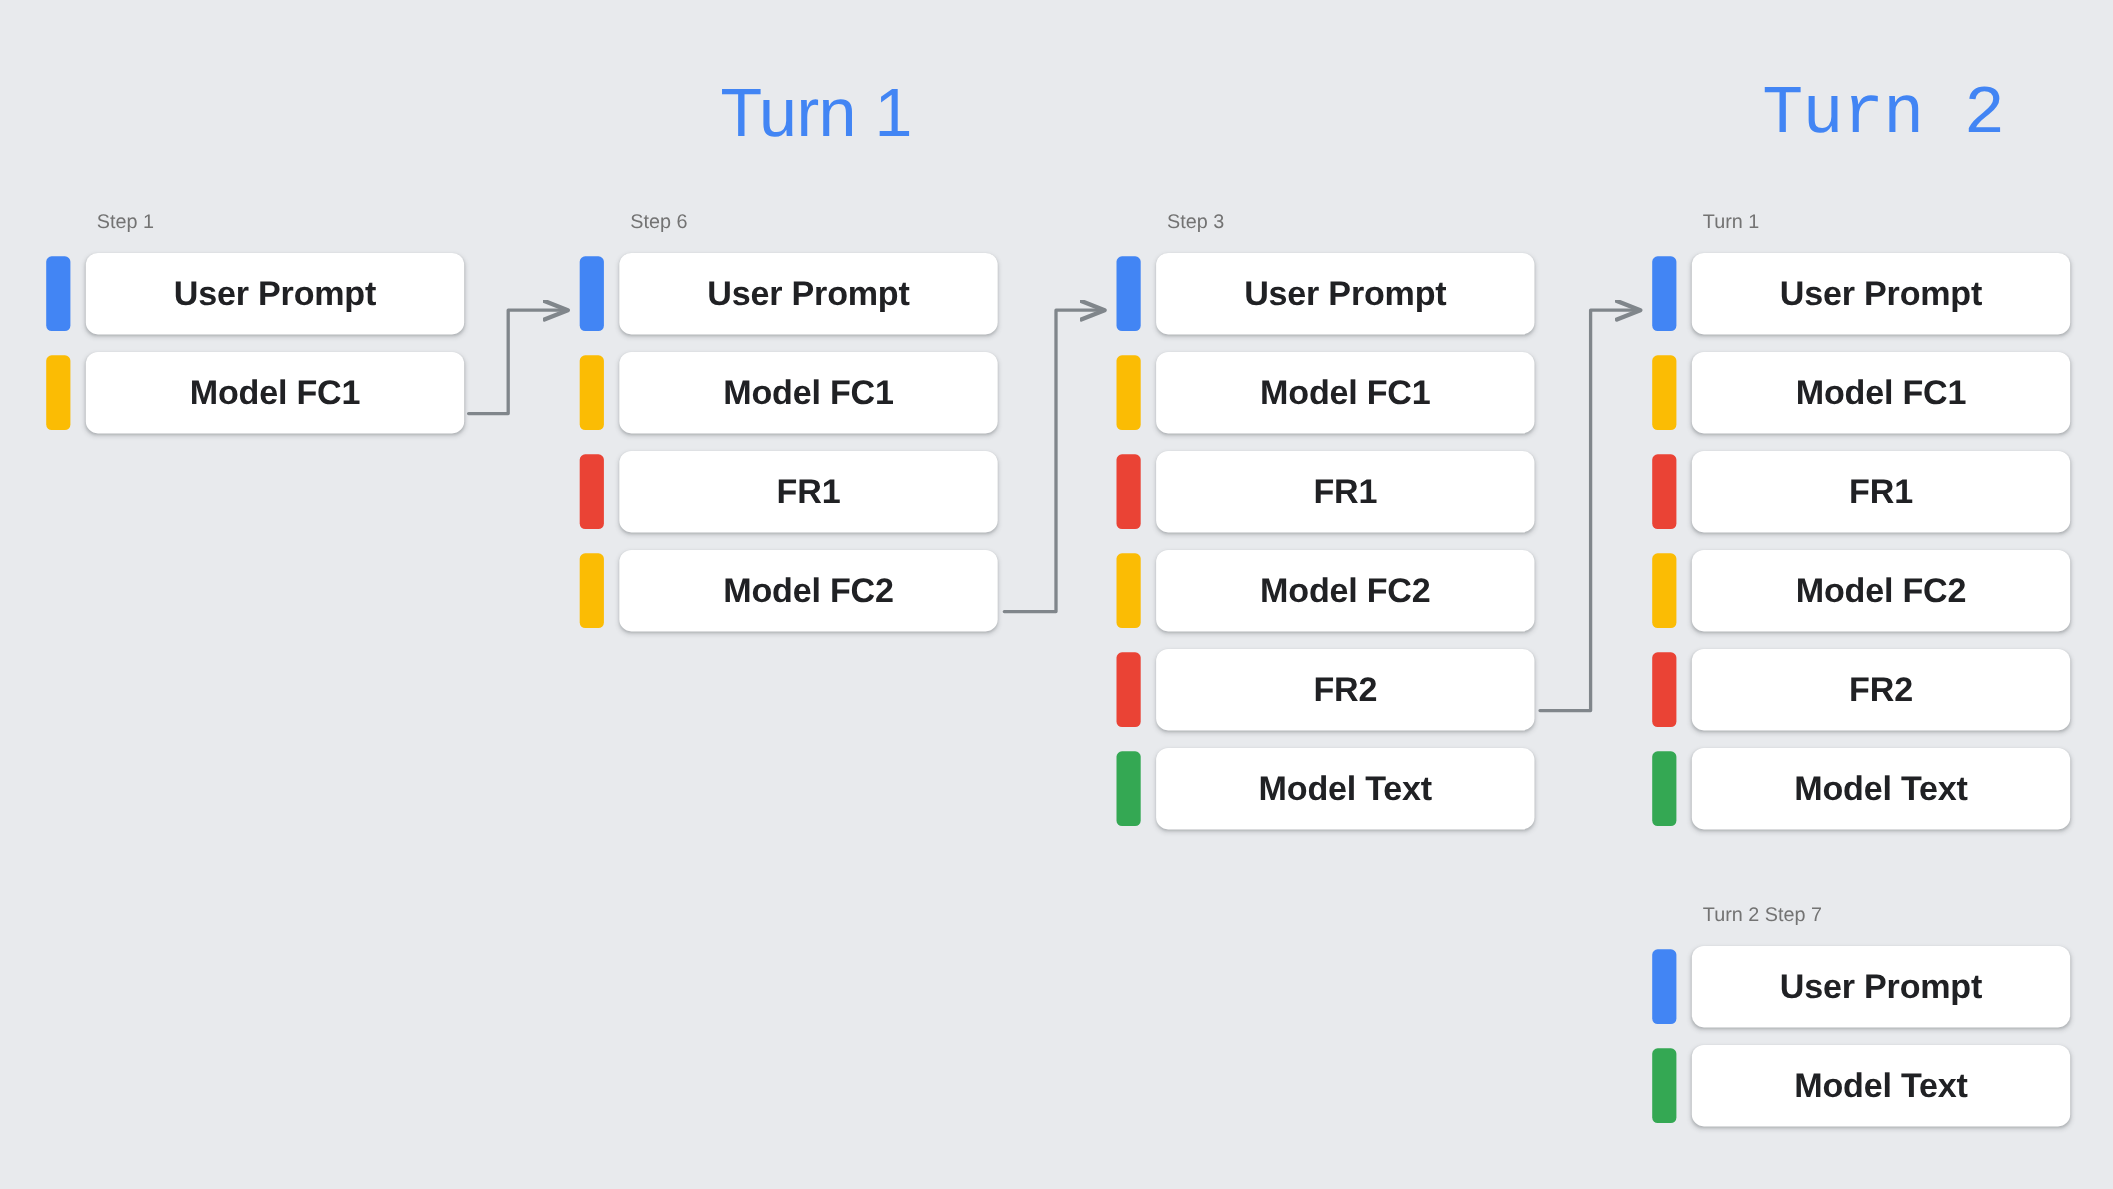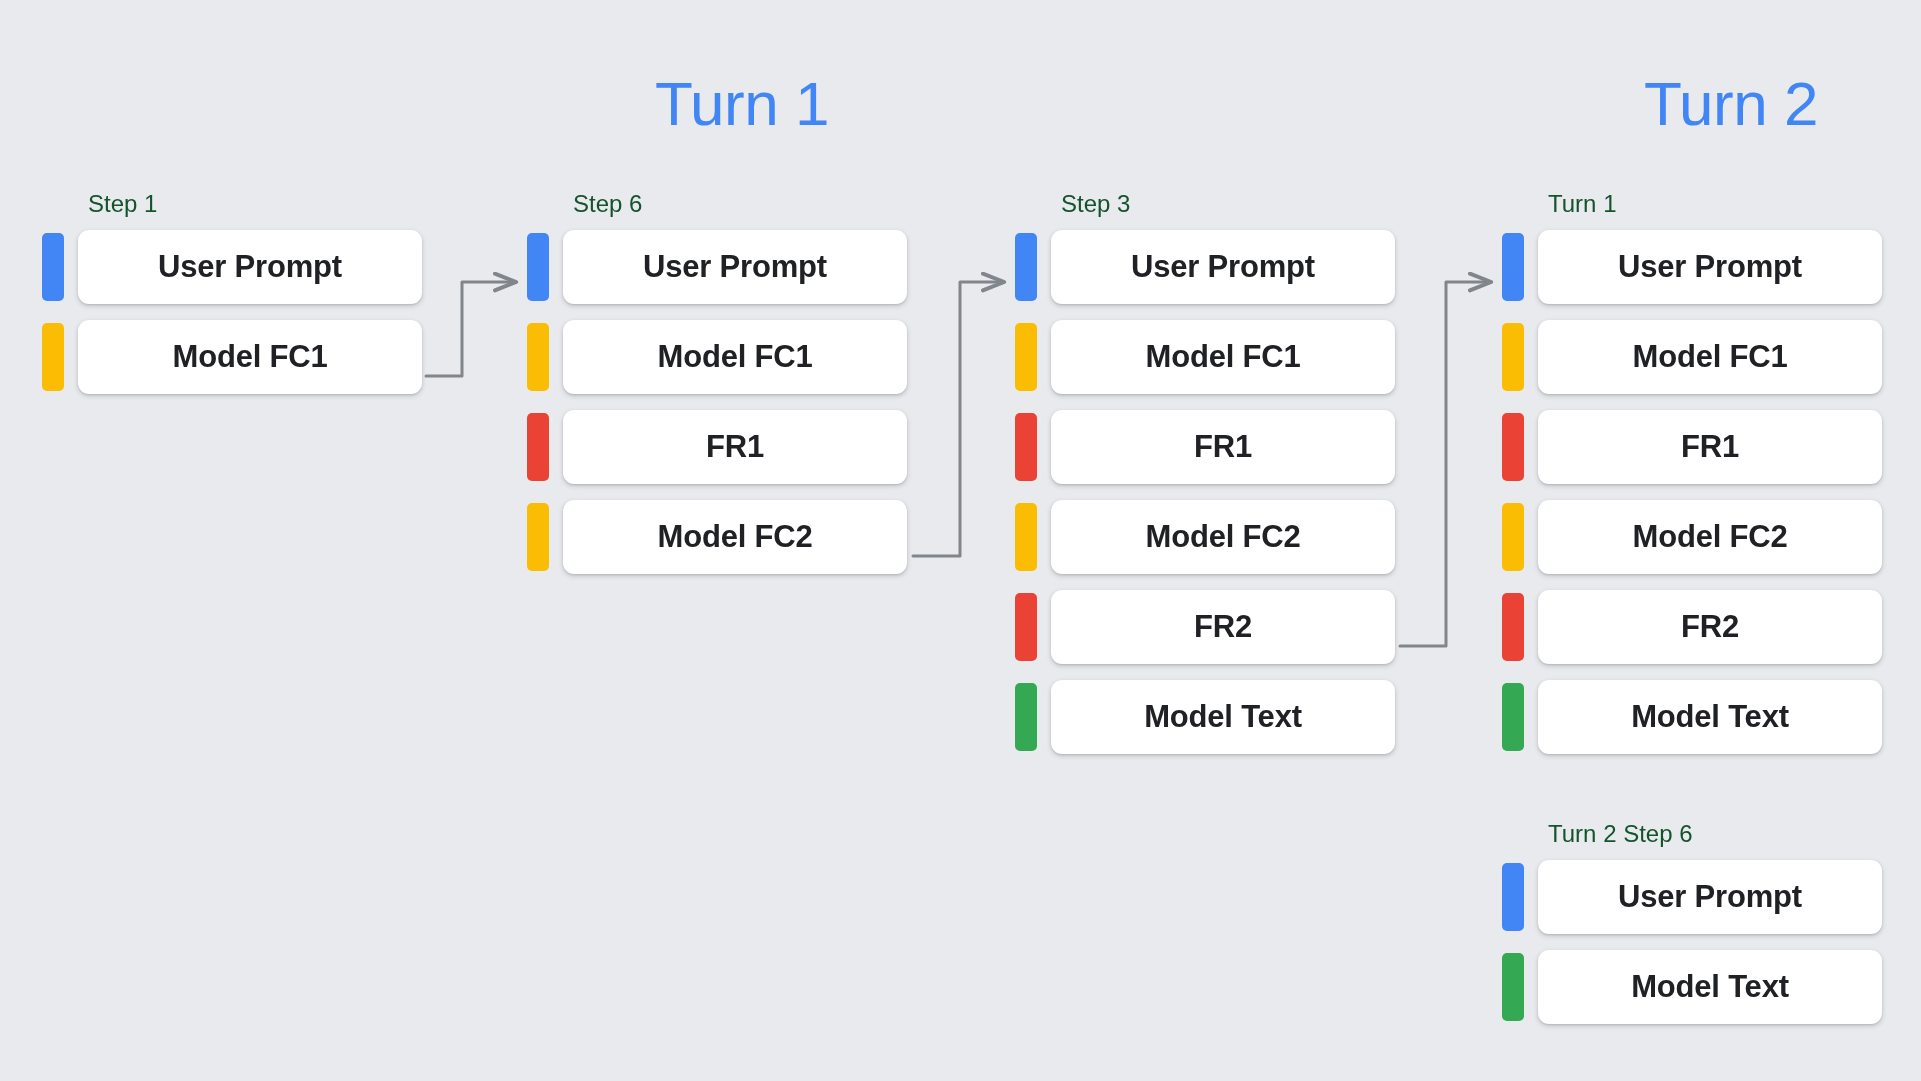--- a/index.html
+++ b/index.html
@@ -26,39 +26,39 @@
   
   .turn-heading {
     position: absolute;
     color: #4285f4;
     font-size: 62px;
     font-weight: 400;
     letter-spacing: -0.5px;
     white-space: nowrap;
   }
   #turn-heading-1 { left: 655px; top: 52px; }
-  #turn-heading-2 { left: 1644px; top: 52px; }
+  #turn-heading-2 { left: 1602px; top: 52px; font-family: Liberation Mono, monospace; }
 
   
   .column {
     position: absolute;
     width: 360px;
   }
   #column-step1    { left: 42px;   top: 182px; }
   #column-step2    { left: 527px;  top: 182px; }
   #column-step3    { left: 1015px; top: 182px; }
   #column-turn1    { left: 1502px; top: 182px; }
   #column-turn2s1  { left: 1502px; top: 812px; }
 
   .column-label {
     position: absolute;
     left: 46px;
     top: -6px;
-    font-size: 24px;
-    color: #14532d;
+    font-size: 18px;
+    color: #737373;
     white-space: nowrap;
     line-height: 1;
   }
 
   .rows { position: absolute; left: 0; top: 32px; width: 360px; }
 
   .row {
     position: relative;
     height: 74px;
     margin-bottom: 16px;
@@ -242,21 +242,21 @@
       <div class="row">
         <div class="bar green"></div>
         <div class="card">
           <span class="card-text">Model Text</span>
         </div>
       </div>
     </div>
   </div>
 
   <div class="column" id="column-turn2s1">
-    <div class="column-label">Turn 2 Step 6</div>
+    <div class="column-label">Turn 2 Step 7</div>
     <div class="rows">
       <div class="row">
         <div class="bar blue"></div>
         <div class="card">
           <span class="card-text">User Prompt</span>
         </div>
       </div>
       <div class="row">
         <div class="bar green"></div>
         <div class="card">

